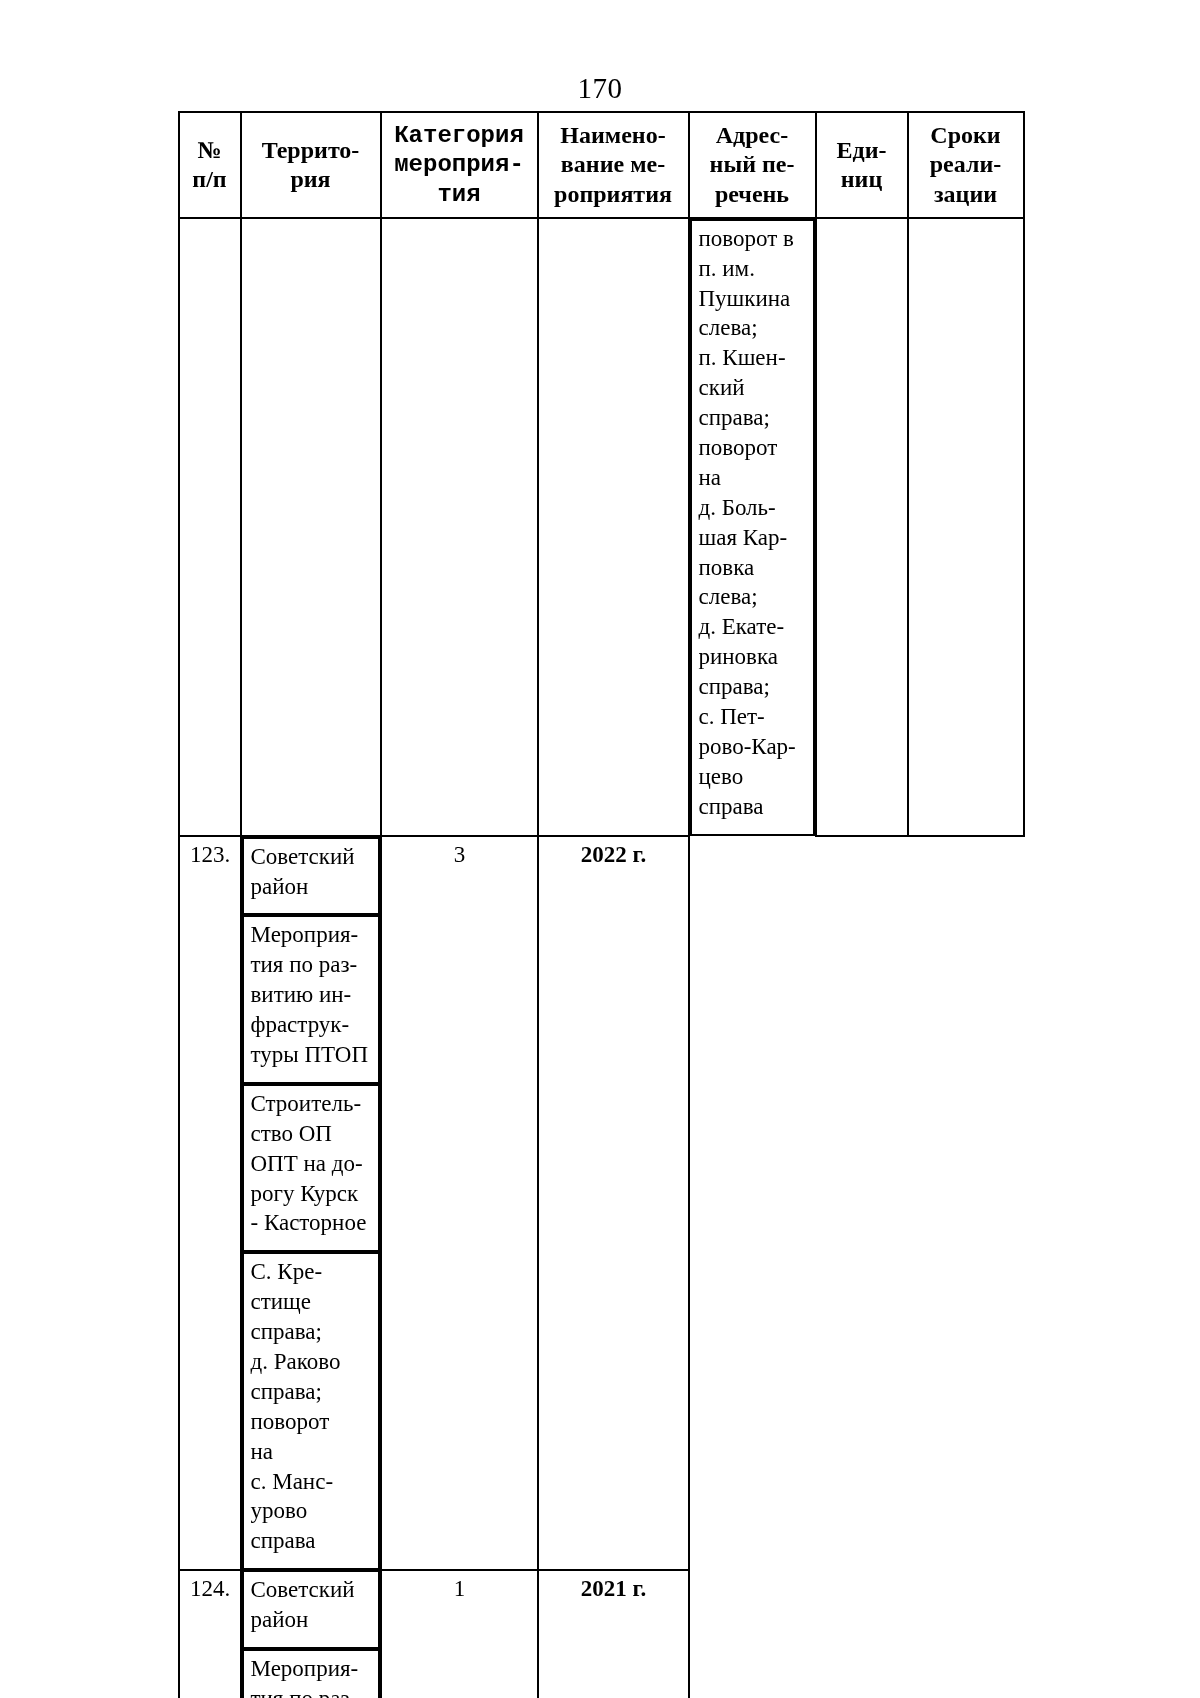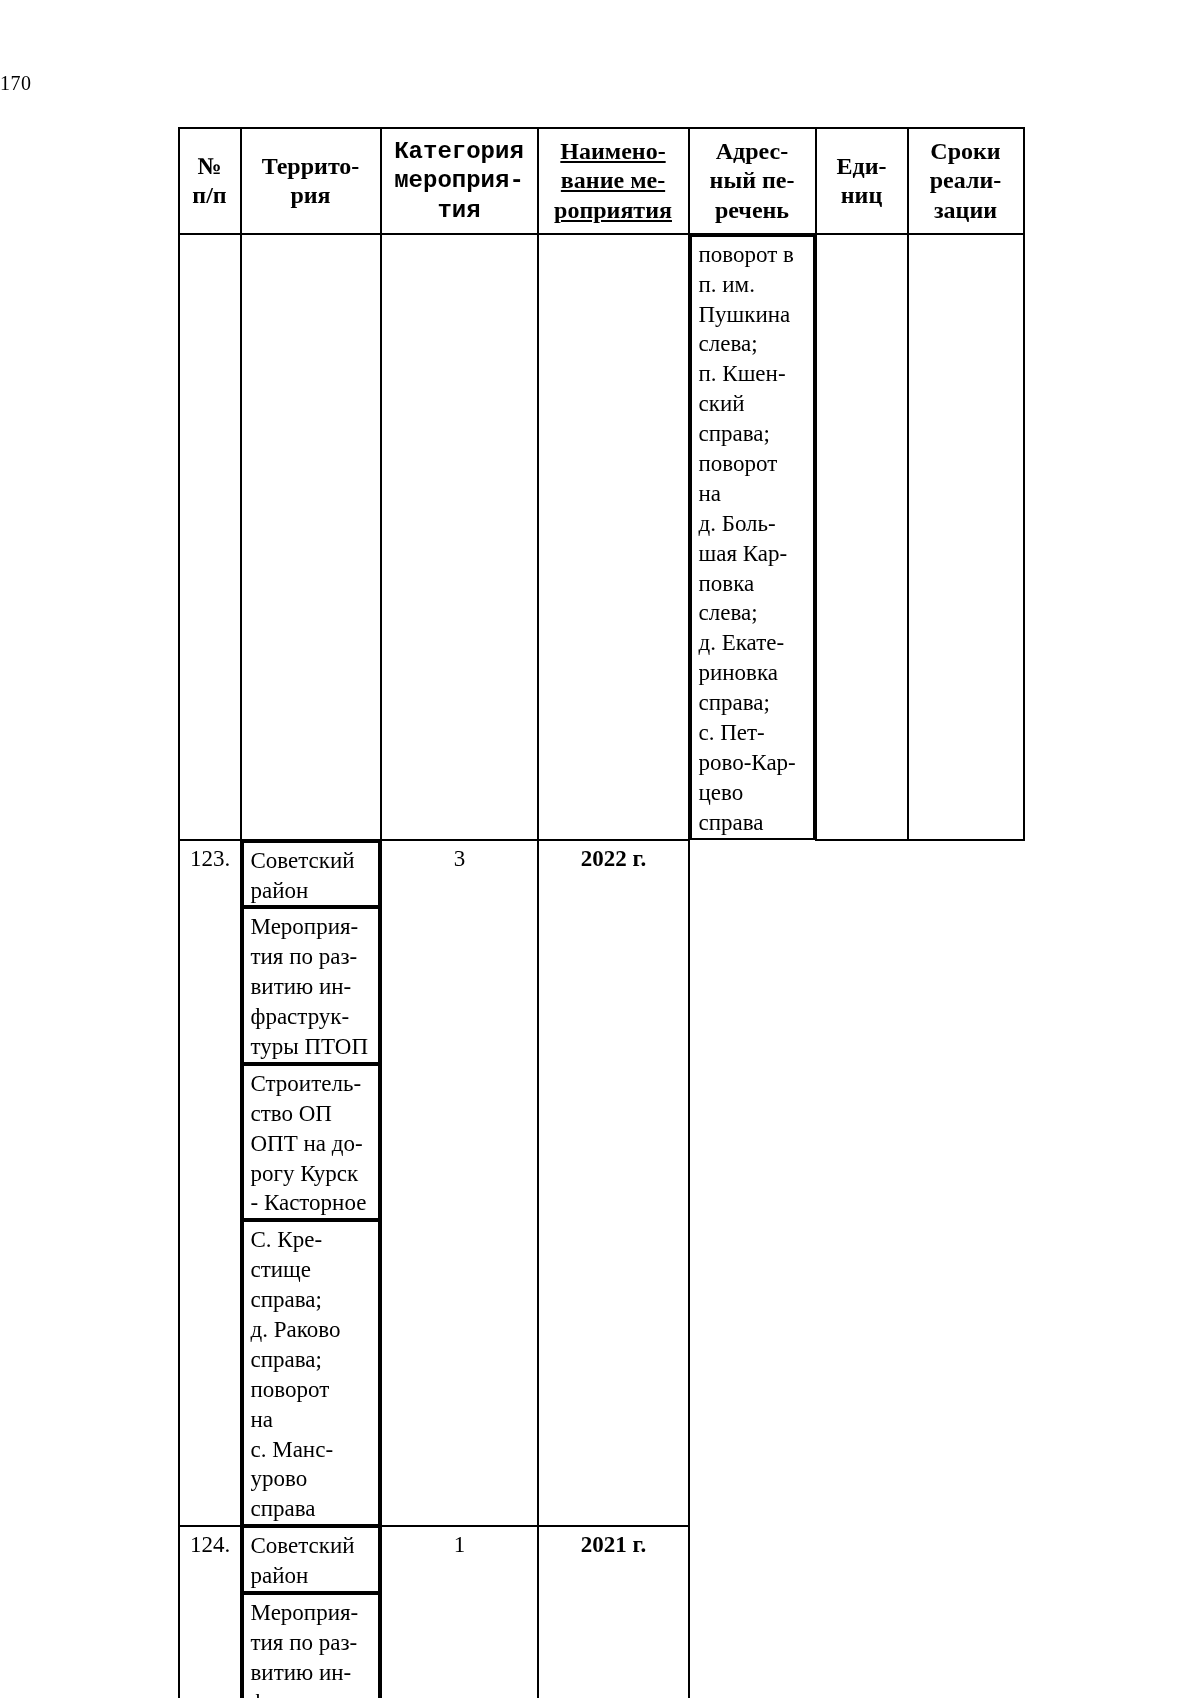--- a/index.html
+++ b/index.html
@@ -15,40 +15,41 @@
     position: relative;
   }
   .page {
     width: 1200px;
     height: 1698px;
     box-sizing: border-box;
     padding: 0;
     position: relative;
   }
   .page-number {
-    font-size: 20px;
+    text-align: center;
+    font-size: 29px;
     font-family: "Liberation Serif", serif;
     margin-top: 72px;
-    margin-bottom: 32px;
+    margin-bottom: 6px;
     letter-spacing: 0.5px;
   }
   .table-wrap {
     margin: 0 auto;
     width: 845px;
   }
   table.doc-table {
     border-collapse: collapse;
     width: 845px;
     table-layout: fixed;
   }
   table.doc-table th,
   table.doc-table td {
     border: 2px solid #000000;
     vertical-align: top;
-    padding: 3px 6px 0 7px;
+    padding: 3px 6px 12px 7px;
     font-size: 23px;
     line-height: 1.30;
     font-family: "Liberation Serif", serif;
   }
   table.doc-table thead th {
     text-align: center;
     vertical-align: middle;
     font-weight: bold;
     font-size: 24px;
     line-height: 1.22;
@@ -107,21 +108,21 @@
       </colgroup>
       <thead>
         <tr>
           <th style="white-space: pre;">№
 п/п</th>
           <th style="white-space: pre;">Террито-
 рия</th>
           <th style="white-space: pre; font-family: Liberation Mono, monospace;">Категория
 мероприя-
 тия</th>
-          <th style="white-space: pre; text-decoration: underline;">Наимено-
+          <th style="white-space: pre;">Наимено-
 вание ме-
 роприятия</th>
           <th style="white-space: pre;">Адрес-
 ный пе-
 речень</th>
           <th style="white-space: pre;">Еди-
 ниц</th>
           <th style="white-space: pre;">Сроки
 реали-
 зации</th>

